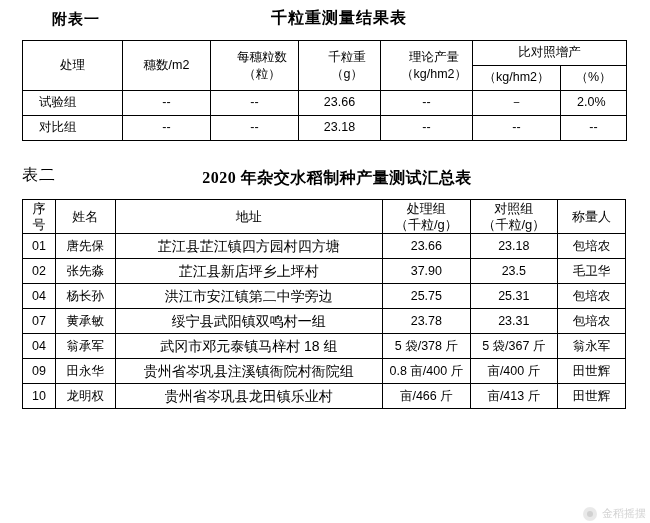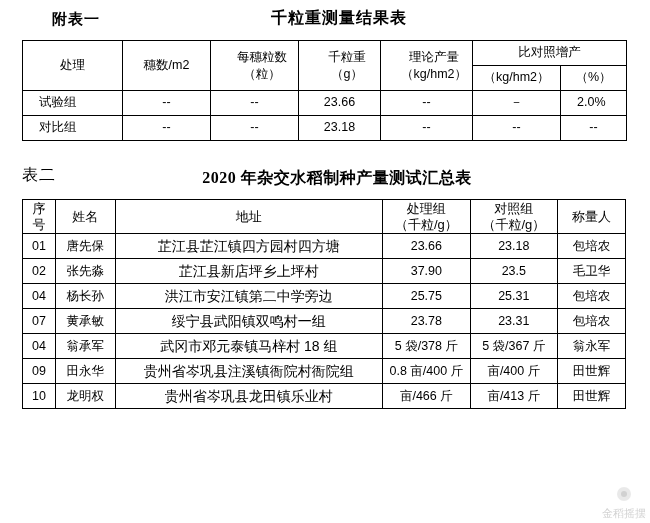--- a/index.html
+++ b/index.html
@@ -125,21 +125,20 @@
   }
   
   .watermark {
     position: absolute;
     right: 4px;
     bottom: 2px;
     display: flex;
     align-items: center;
     gap: 5px;
     opacity: 0.45;
-    flex-direction: column;
   }
   .wm-logo {
     width: 14px;
     height: 14px;
     border-radius: 50%;
     background: #cfcfcf;
     position: relative;
   }
   .wm-logo::after {
     content: "";

